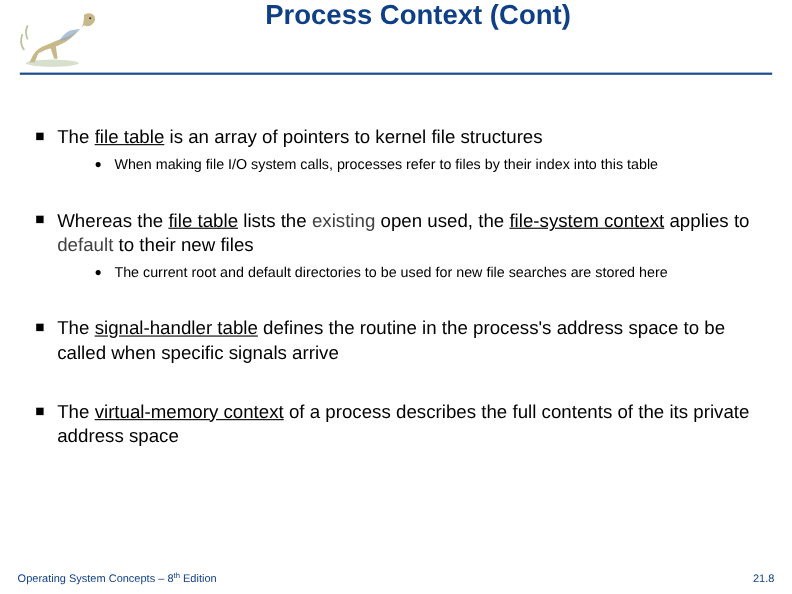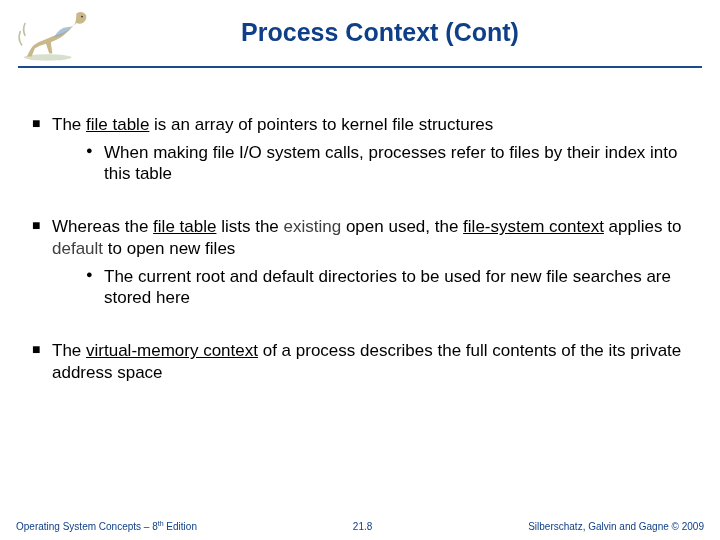--- a/index.html
+++ b/index.html
@@ -7,21 +7,20 @@
     width: 720px;
     height: 540px;
     background: #fff;
     font-family: Arial, Helvetica, sans-serif;
     position: relative;
     overflow: hidden;
   }
   .header {
     position: relative;
     height: 64px;
-    padding-top: 18px;
   }
   .dino-icon {
     position: absolute;
     left: 14px;
     top: 6px;
     width: 80px;
     height: 58px;
   }
   .title {
     text-align: center;
@@ -55,21 +54,21 @@
     line-height: 1.4;
   }
   .b1 .mark::before {
     content: "■";
     color: #000;
   }
   .b1 .txt { flex: 1; }
   .b2 {
     display: flex;
     margin: 6px 0 0 34px;
-    font-size: 17px;
+    font-size: 13px;
     line-height: 1.25;
   }
   .b2 .mark {
     flex: 0 0 18px;
     font-size: 11px;
     line-height: 1.5;
   }
   .b2 .mark::before {
     content: "●";
     color: #000;
@@ -120,37 +119,42 @@
       <div class="b2">
         <div class="mark"></div>
         <div class="txt">When making file I/O system calls, processes refer to files by their index into this table</div>
       </div>
     </div>
   </div>
 
   <div class="b1">
     <div class="mark"></div>
     <div class="txt">
-      <span>Whereas the </span><span class="und">file table</span><span> lists the </span><span class="red">existing</span><span> open used, the </span><span class="und">file-system context</span><span> applies to </span><span class="red">default</span><span> to open new files</span>
+      <span>Whereas the </span><span class="und">file table</span><span> lists the </span><span class="red">existing</span><span> open used, the </span><span class="und">file-system context</span><span> applies to </span><span class="red">default</span><span> to their new files</span>
       <div class="b2">
         <div class="mark"></div>
         <div class="txt">The current root and default directories to be used for new file searches are stored here</div>
       </div>
     </div>
   </div>
 
+  <div class="b1">
+    <div class="mark"></div>
+    <div class="txt">
+      <span>The </span><span class="und">signal-handler table</span><span> defines the routine in the process's address space to be called when specific signals arrive</span>
+    </div>
+  </div>
 
   <div class="b1">
     <div class="mark"></div>
     <div class="txt">
       <span>The </span><span class="und">virtual-memory context</span><span> of a process describes the full contents of the its private address space</span>
     </div>
   </div>
 
 </div>
 
 <div class="footer">
   <div>
     <span>Operating System Concepts – 8</span><sup>th</sup><span> Edition</span>
   </div>
   <div class="mid">21.8</div>
-  <div class="right">Silberschatz, Galvin and Gagne © 2009</div>
 </div>
 
 </body></html>

